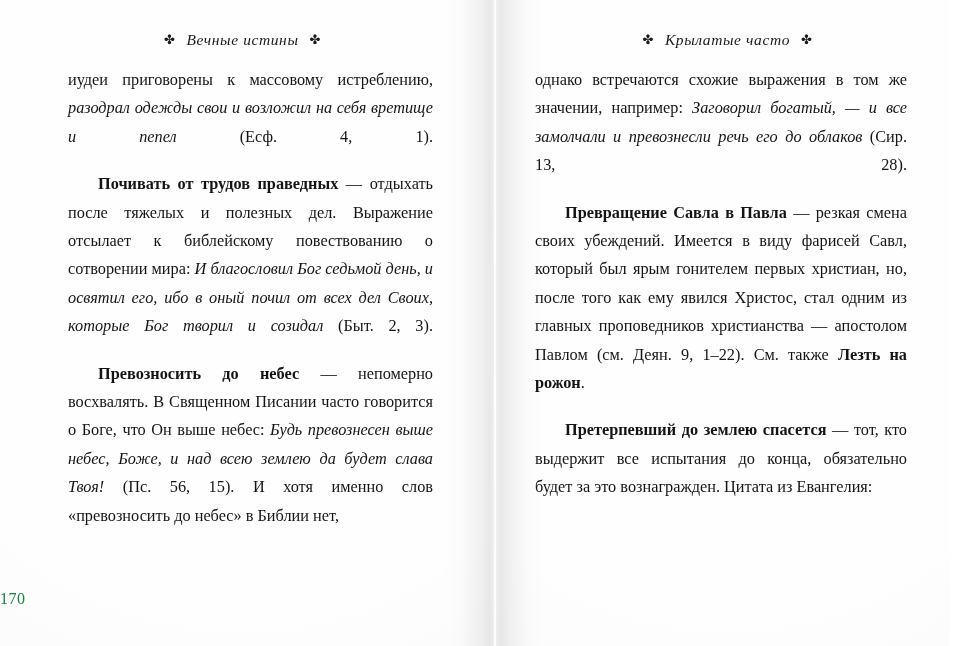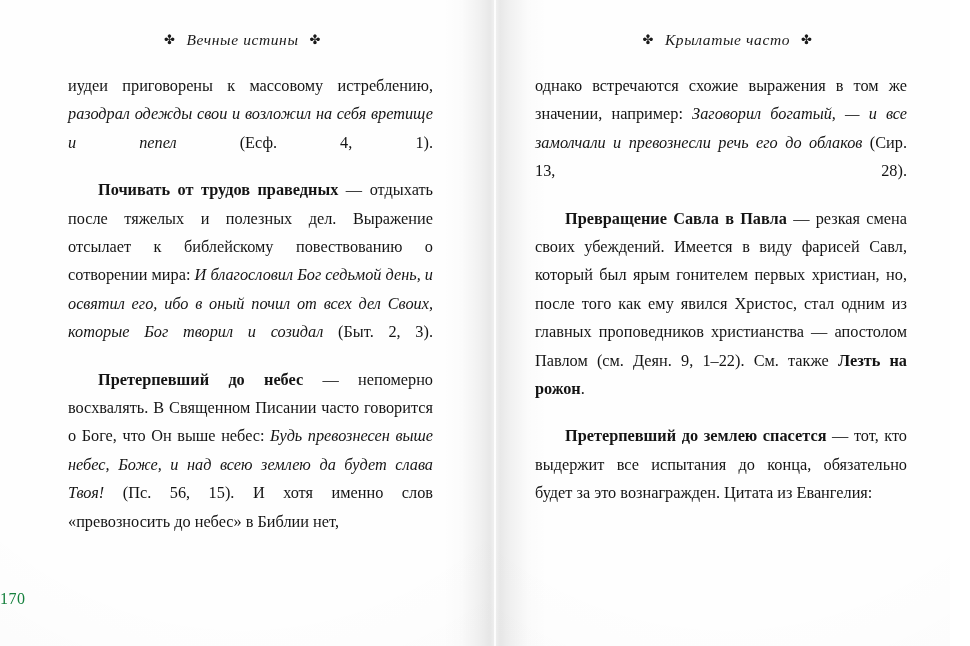--- a/index.html
+++ b/index.html
@@ -96,21 +96,21 @@
     line-height: 1;
     margin: 0 11px;
     position: relative;
     top: -1px;
     color: #1a1a1a;
   }
 
   
   .column {
     position: absolute;
-    top: 72px;
+    top: 66px;
     width: 365px;
     font-size: 16.3px;
     line-height: 28.4px;
     text-align: justify;
     text-justify: inter-word;
     hyphens: manual;
   }
   .page-left  .column { left: 68px; }
   .page-right .column { left: 50px; width: 372px; }
 
@@ -157,21 +157,21 @@
   <div class="page page-left">
     <div class="paper-tone"></div>
 
     <div class="running-head">
       <span class="ornament">✤</span><span class="rh-title">Вечные истины</span><span class="ornament">✤</span>
     </div>
 
     <div class="column">
         <p class="full-justify"><span>иудеи приговорены к массовому истреб­лению, </span><span class="quote">разодрал одежды свои и возло­жил на себя вретище и пепел</span><span> (Есф. 4, 1).</span></p>
         <p class="indented full-justify"><span class="lemma">Почивать от трудов праведных</span><span> — от­дыхать после тяжелых и полезных дел. Выражение отсылает к библейскому по­вествованию о сотворении мира: </span><span class="quote">И бла­гословил Бог седьмой день, и освятил его, ибо в оный почил от всех дел Своих, ко­торые Бог творил и созидал</span><span> (Быт. 2, 3).</span></p>
-        <p class="indented"><span class="lemma">Претерпевший до небес</span><span> — непомер­но восхвалять. В Священном Писании часто говорится о Боге, что Он выше небес: </span><span class="quote">Будь превознесен выше небес, Боже, и над всею землею да будет сла­ва Твоя!</span><span> (Пс. 56, 15). И хотя именно слов «превозносить до небес» в Библии нет,</span></p>
+        <p class="indented"><span class="lemma">Превозносить до небес</span><span> — непомер­но восхвалять. В Священном Писании часто говорится о Боге, что Он выше небес: </span><span class="quote">Будь превознесен выше небес, Боже, и над всею землею да будет сла­ва Твоя!</span><span> (Пс. 56, 15). И хотя именно слов «превозносить до небес» в Библии нет,</span></p>
       </div>
 
     <div class="folio">170</div>
   </div>
 
   <div class="page page-right">
     <div class="paper-tone"></div>
 
     <div class="running-head">
       <span class="ornament">✤</span><span class="rh-title">Крылатые часто</span><span class="ornament">✤</span>

